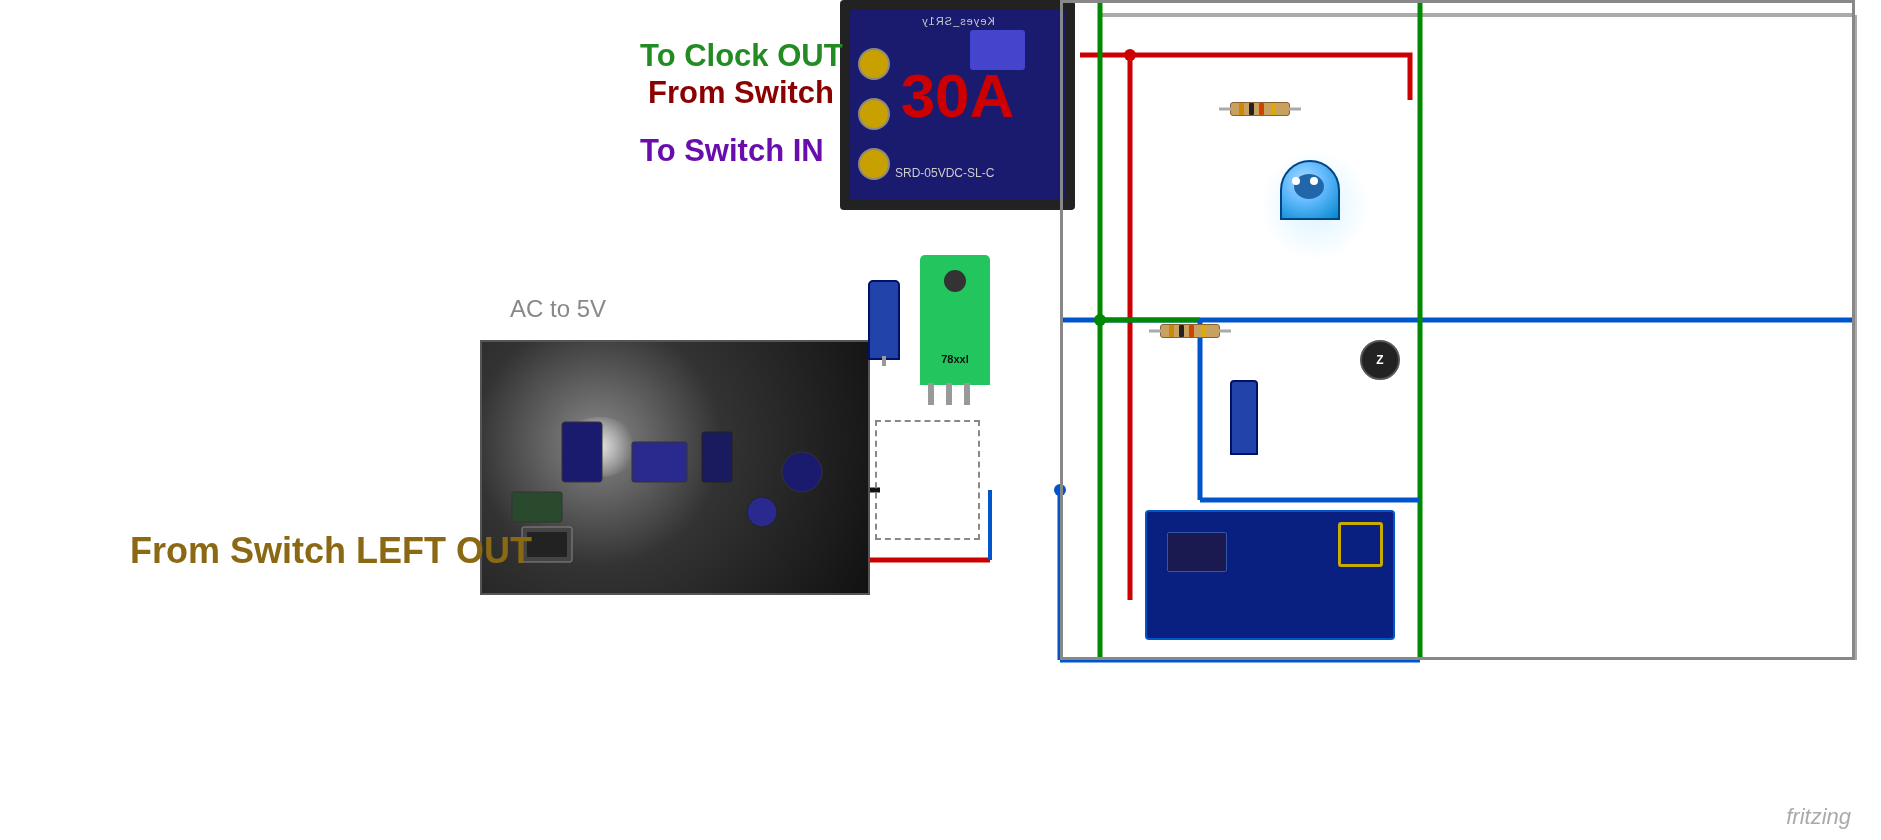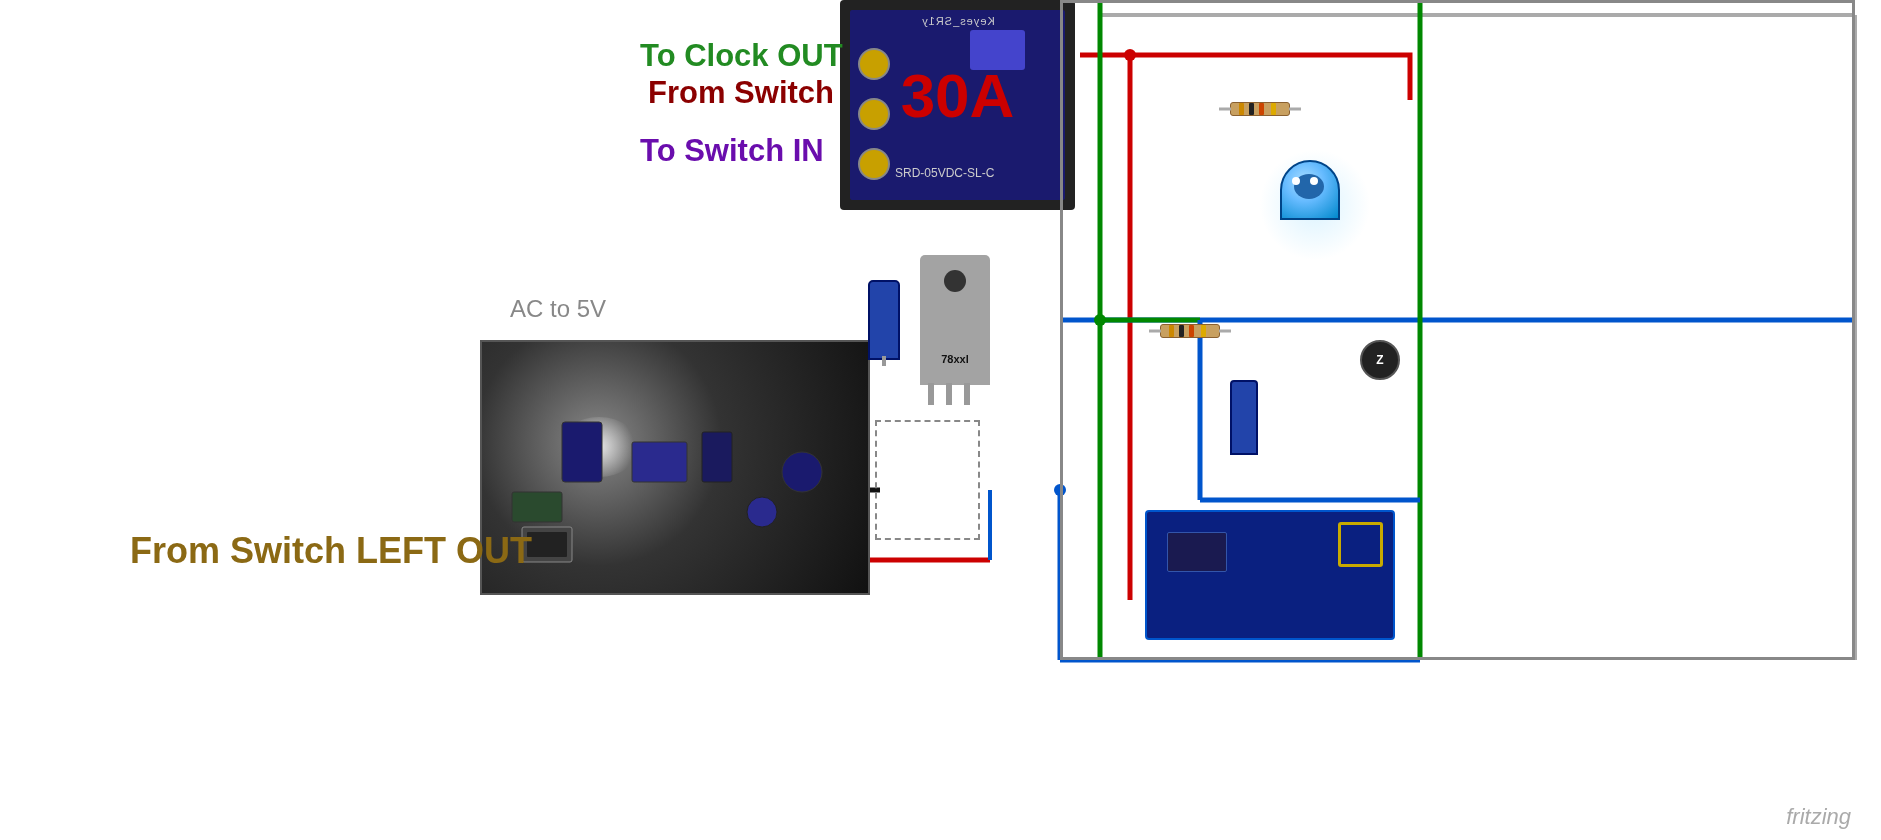--- a/index.html
+++ b/index.html
@@ -219,21 +219,21 @@
       background: #999;
     }
 
     
     .vreg {
       position: absolute;
       top: 255px;
       left: 920px;
       width: 70px;
       height: 130px;
-      background: #a3a3a3;
+      background: #22c55e;
       border-radius: 5px 5px 0 0;
       padding-left: 24px;
     }
 
     .vreg-hole {
       position: absolute;
       top: 15px;
       left: 50%;
       transform: translateX(-50%);
       width: 22px;

